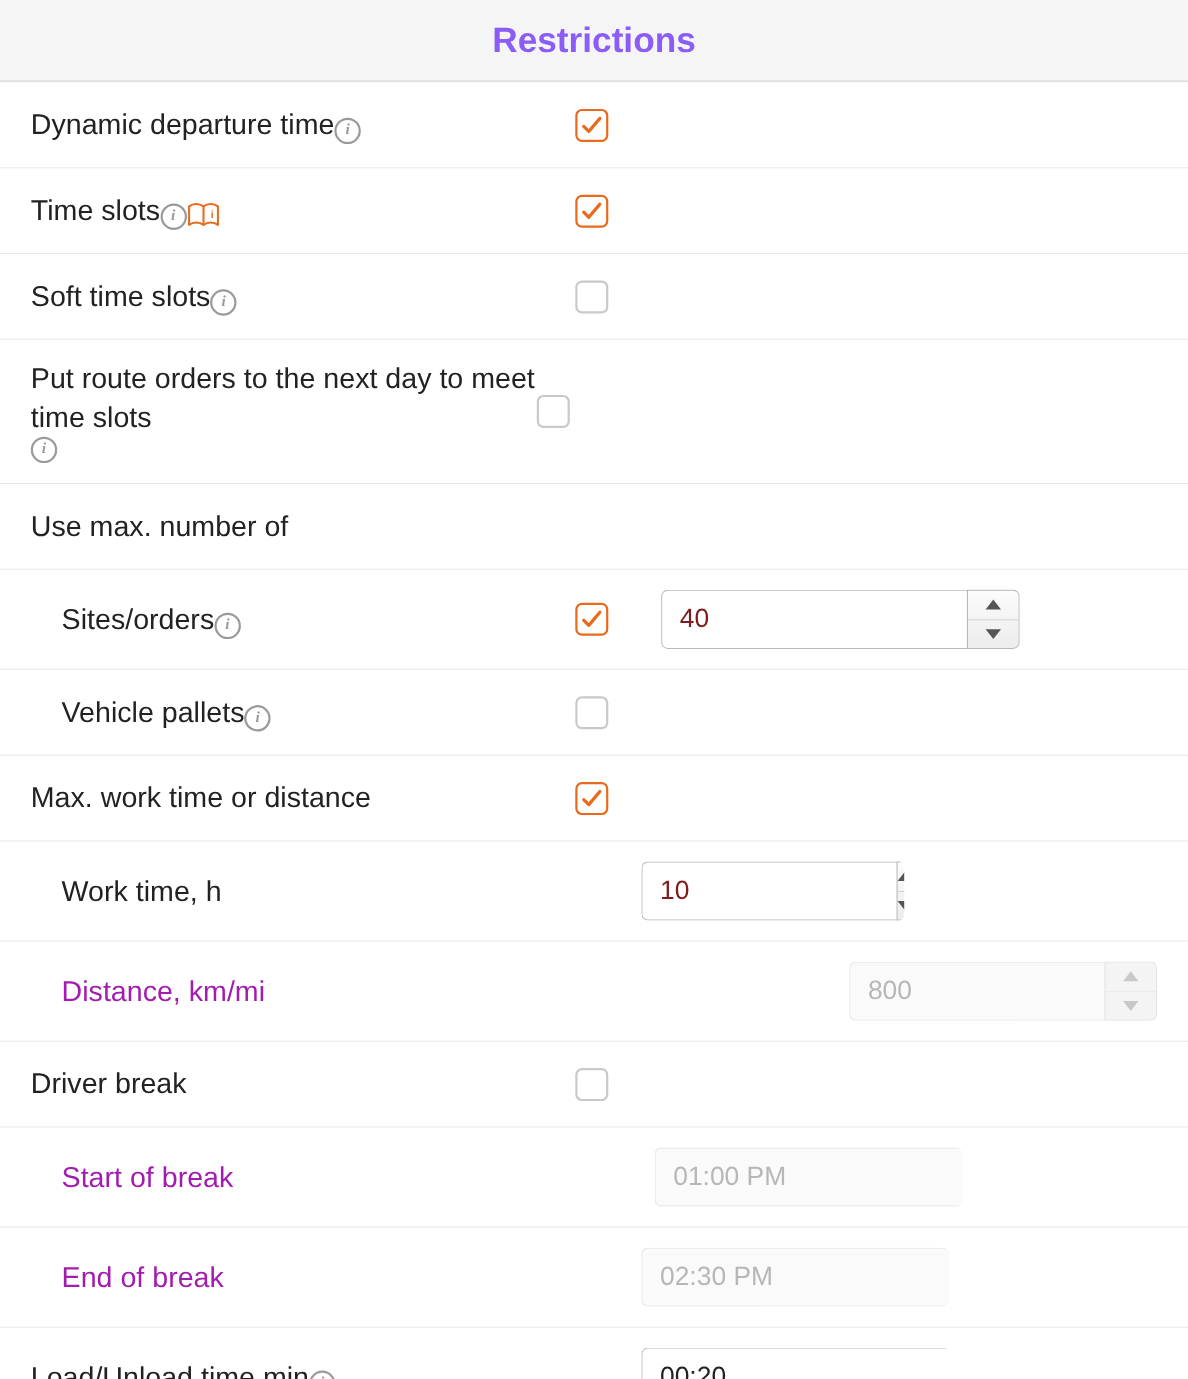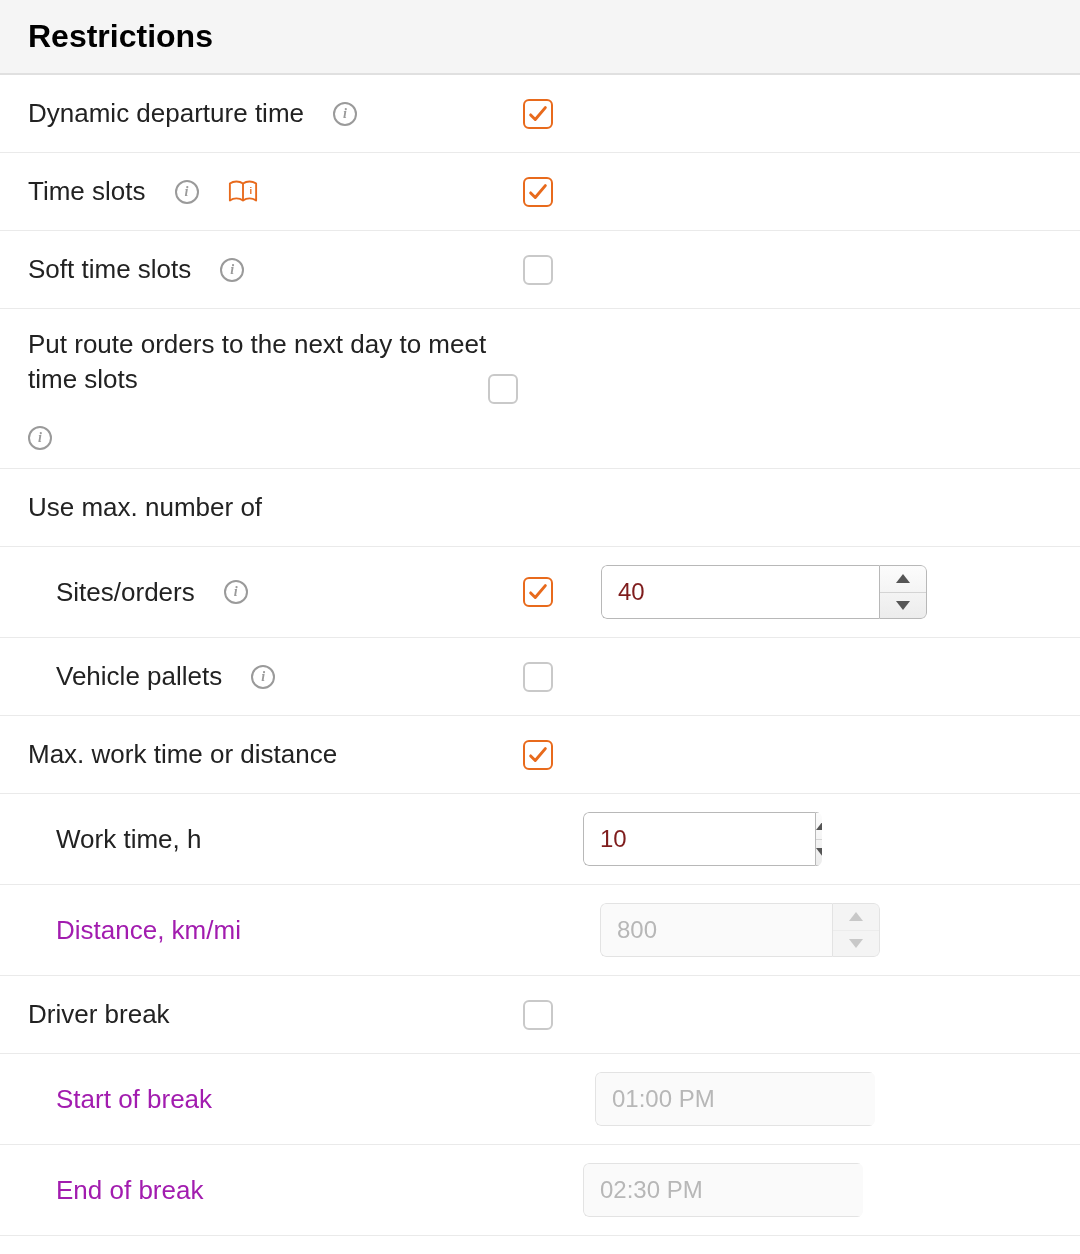--- a/index.html
+++ b/index.html
@@ -13,38 +13,39 @@
   .page { width: 1080px; }
   .header {
     background: #f5f5f5;
     border-bottom: 2px solid #e0e0e0;
     padding: 18px 28px 18px 28px;
   }
   .header h1 {
     margin: 0;
     font-size: 32px;
     font-weight: 700;
-    color: #000000;
+    color: #8b5cf6;
+    text-align: center;
   }
   .rows { background: #fff; }
   .row {
     display: flex;
     align-items: center;
     padding: 18px 28px;
     border-bottom: 1.5px solid #eaeaea;
     min-height: 78px;
   }
   .row.section-head {
     border-bottom: 1.5px solid #eaeaea;
   }
   .label-col {
     flex: 0 0 495px;
     display: flex;
-    align-items: center;
-    gap: 29px;
+    align-items: flex-end;
+    gap: 0;
     flex-wrap: wrap;
     line-height: 1.35;
   }
   .label-col.indent { padding-left: 28px; }
   .label-text { font-size: 26px; color: #222; }
   .label-text.muted { color: #a21caf; }
   .control-col {
     flex: 0 0 60px;
     display: flex;
     align-items: center;
@@ -323,21 +324,21 @@
           </div>
         </div>
       </div>
     </div>
 
     <div class="row">
       <div class="label-col indent">
         <span class="label-text muted">Distance, km/mi</span>
       </div>
       <div class="control-col"></div>
-      <div class="value-col" style="padding-left:17px;">
+      <div class="value-col" style="padding-left:17px;justify-content:flex-end;">
         <div class="numbox disabled" style="width:280px;">
           <input class="ninput" style="width: 232px;" disabled="" value="800">
           <div class="stepper">
             <div class="step-btn">
                 <span class="tri-up"></span>
               </div>
             <div class="step-btn">
                 <span class="tri-down"></span>
               </div>
           </div>

